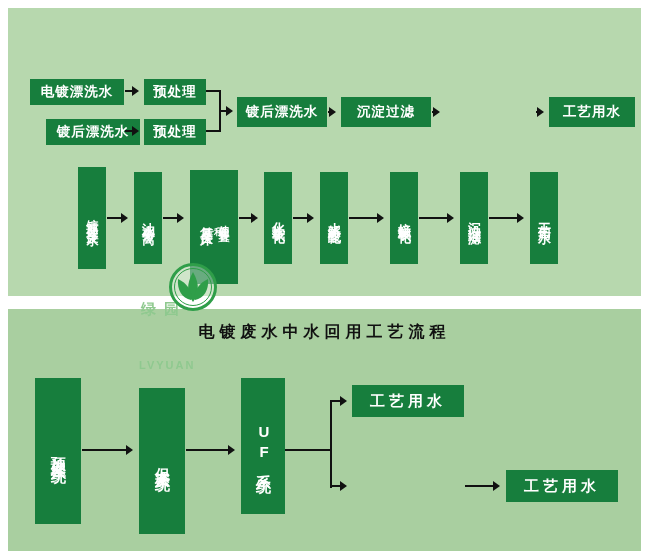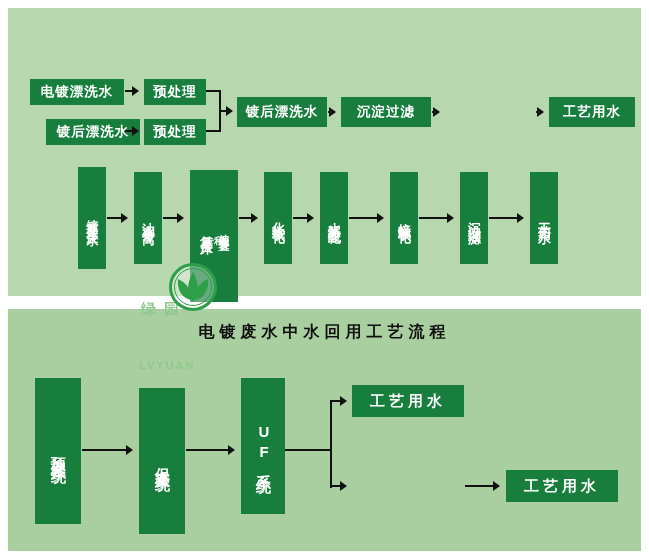--- a/index.html
+++ b/index.html
@@ -14,21 +14,21 @@
   .title {
     position:absolute; left:0; width:649px; text-align:center;
     font-weight:bold; color:var(--text-black,#111); font-size:16px; letter-spacing:3px;
   }
   .gbox {
     position:absolute; background:var(--box-green,#177e3d); color:var(--box-text,#fff);
     display:flex; align-items:center; justify-content:center;
     font-weight:bold; font-size:13.5px; letter-spacing:1px; text-align:left;
   }
   .vbox { writing-mode:vertical-rl; text-orientation:upright; letter-spacing:3px; font-size:13px; }
-  .compbox { flex-direction:column; justify-content:center; gap:2px; padding:18px 0; }
+  .compbox { flex-direction:column; justify-content:center; gap:2px; padding:9px 0; }
   .comp-cols { display:flex; flex-direction:row; align-items:center; gap:1px; }
   .vt  { writing-mode:vertical-rl; text-orientation:upright; letter-spacing:2px; }
   .vt-l { font-size:13px; }
   .vt-r { font-size:11px; }
   .patent { font-size:9px; letter-spacing:0; }
   .arrow { position:absolute; height:2px; background:var(--arrow-black,#111); }
   .arrow::after {
     content:""; position:absolute; right:-7px; top:-4px; width:0; height:0;
     border:5px solid transparent; border-left:7px solid var(--arrow-black,#111);
   }

